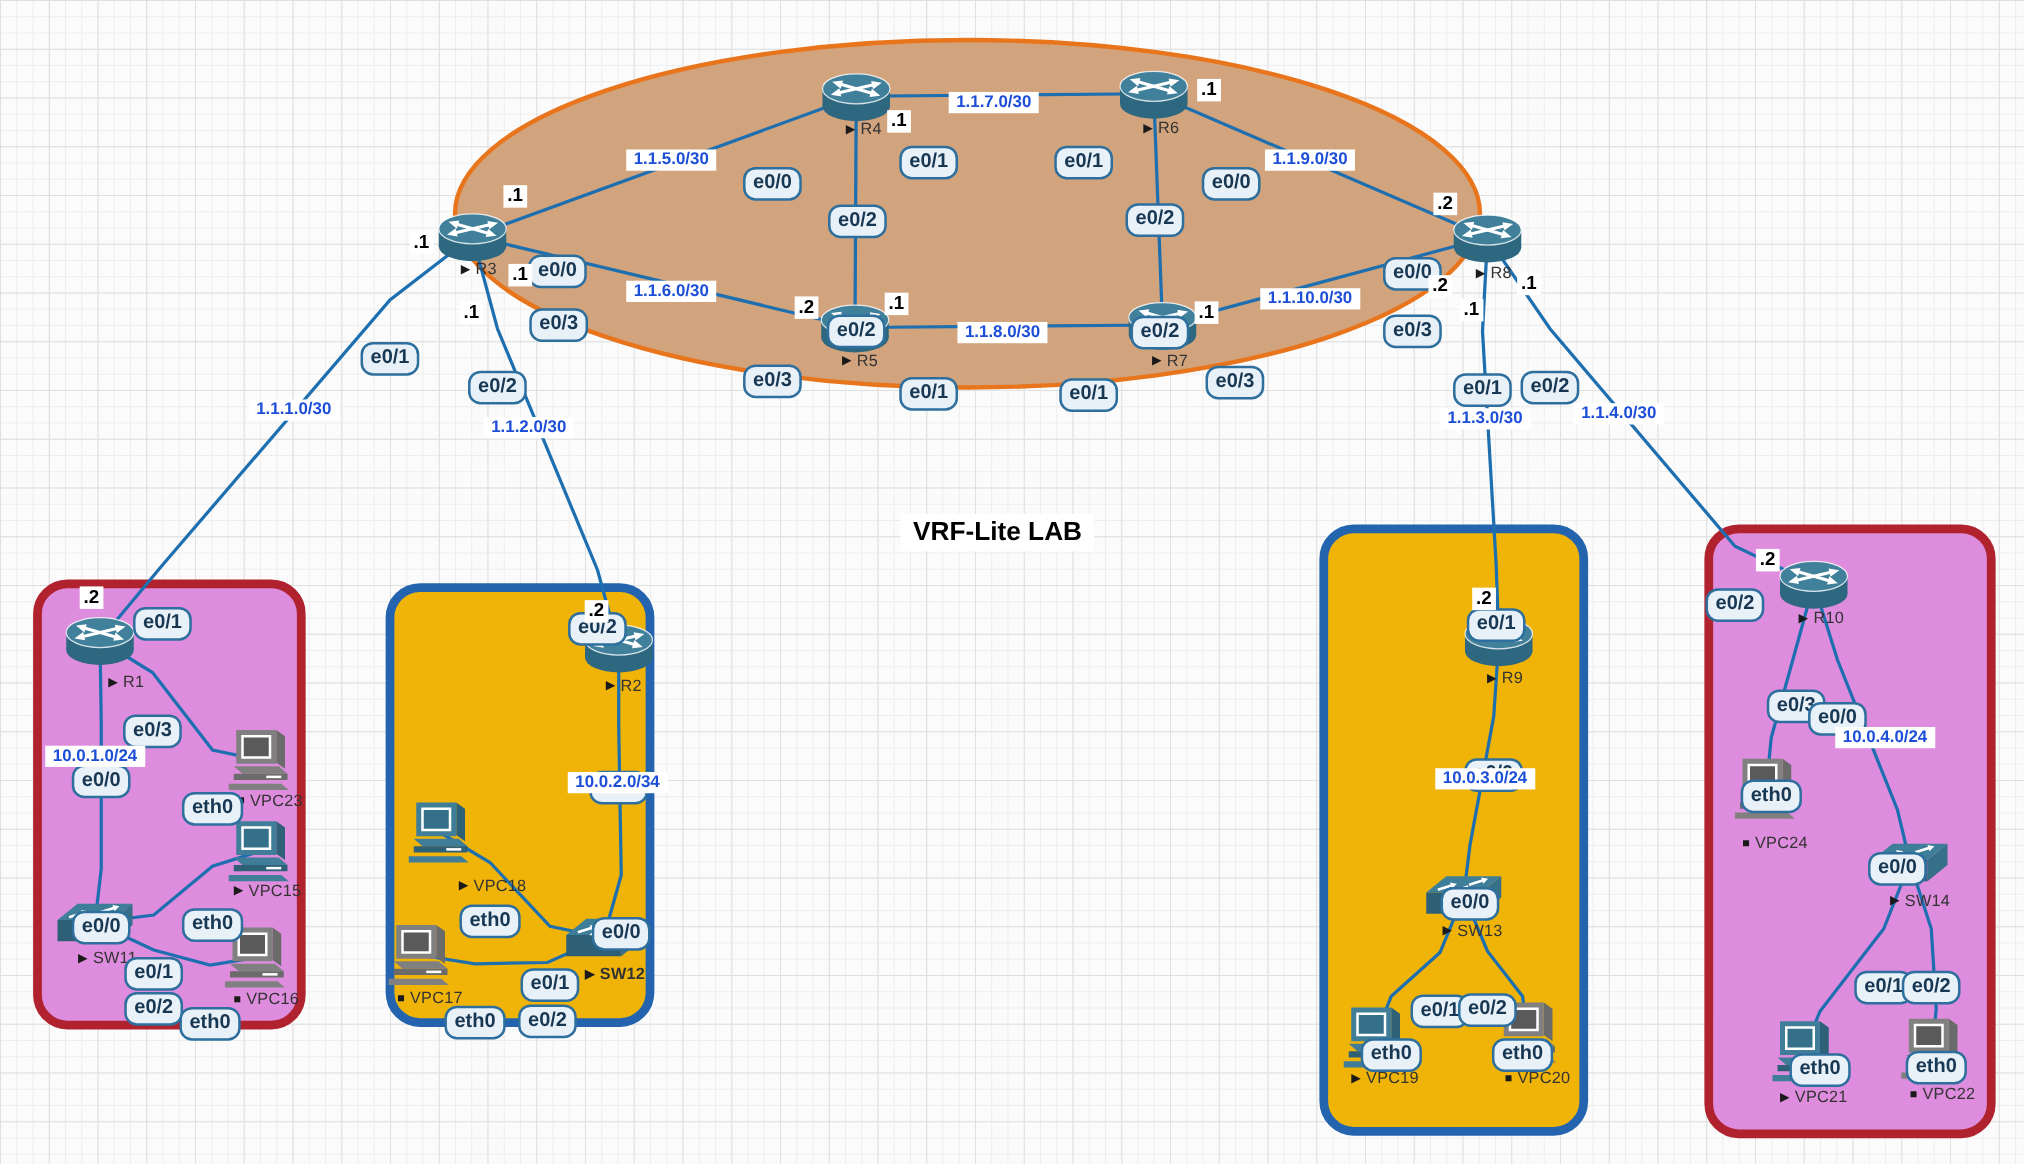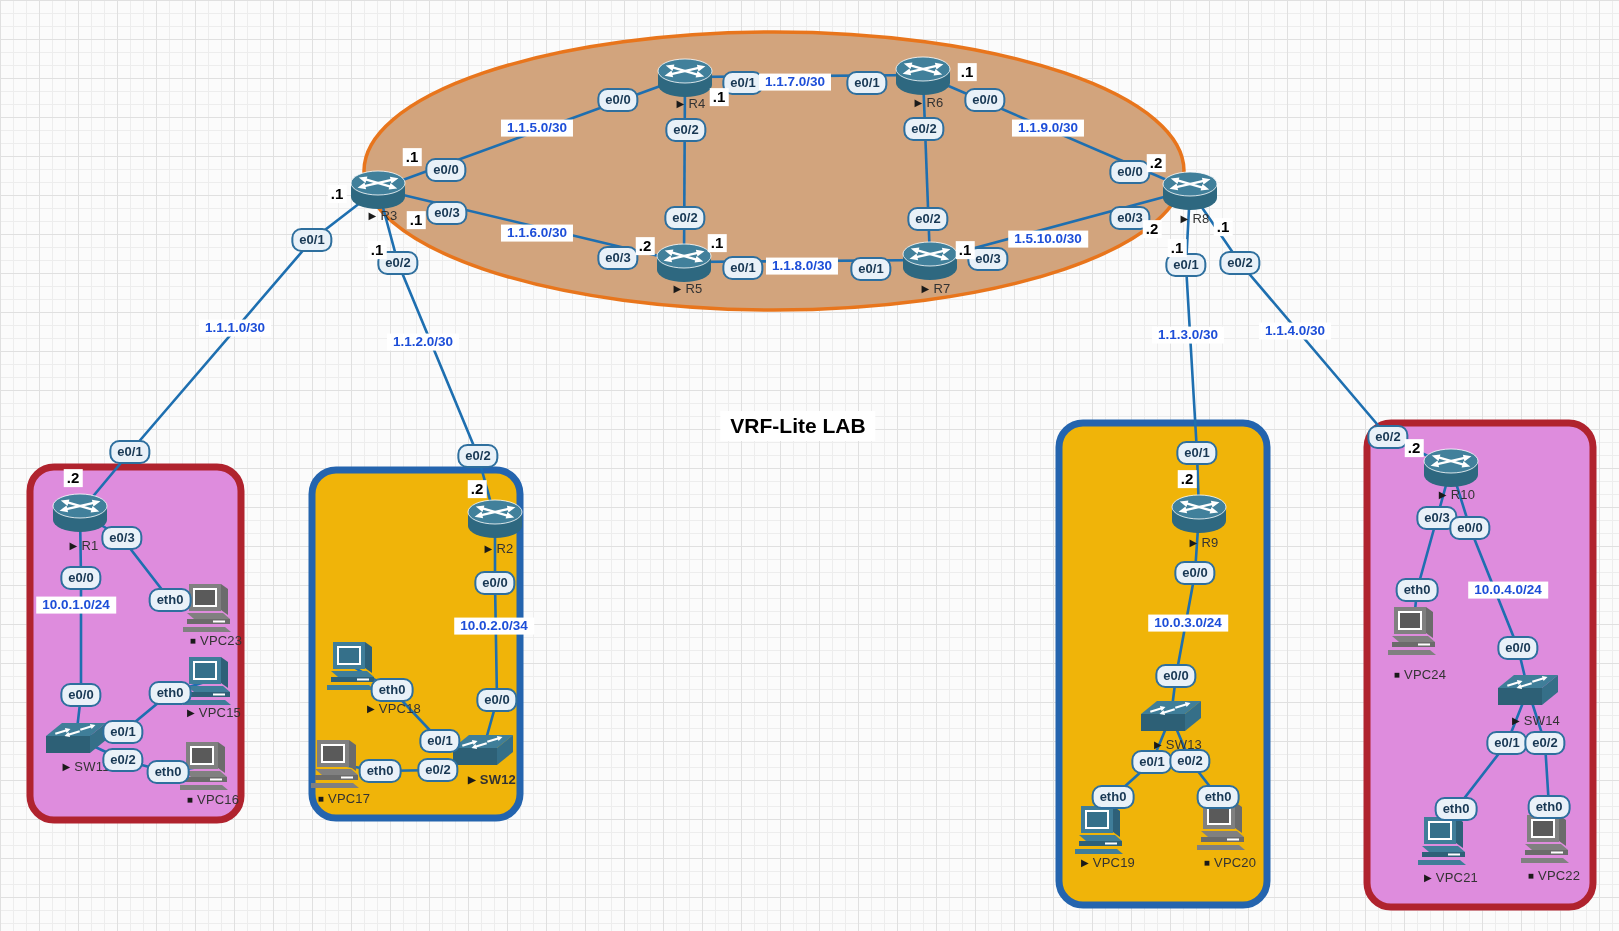--- a/index.html
+++ b/index.html
@@ -17,22 +17,23 @@
   .node{position:absolute;transform:translate(-50%,-50%);z-index:3;cursor:pointer;}
   .node svg{display:block;}
   .dev-label{
     position:absolute;transform:translate(-50%,-50%);z-index:4;white-space:nowrap;
     font-size:13px;color:#333;letter-spacing:.2px;
   }
   .dev-label .glyph{font-size:10px;color:#1a1a1a;margin-right:4px;vertical-align:1px;}
   .pill{
     position:absolute;transform:translate(-50%,-50%);z-index:5;white-space:nowrap;
     background:#e9f1f8;border:2px solid #2e6f9e;border-radius:10px;
-    color:#173753;font-size:13px;font-weight:700;line-height:1;
+    color:#173753;font-size:16px;font-weight:700;line-height:1;
     padding:3px 6px 4px 6px;
+    margin-top:47px;
   }
   .ip-label{
     position:absolute;transform:translate(-50%,-50%);z-index:5;white-space:nowrap;
     background:#ffffff;color:#000;font-weight:700;font-size:15px;line-height:1.05;
     padding:1px 3px;
   }
   .net-label{
     position:absolute;transform:translate(-50%,-50%);z-index:5;white-space:nowrap;
     background:#ffffff;color:#1d4ed8;font-weight:700;font-size:13.5px;line-height:1.1;
     padding:1px 6px;
@@ -213,21 +214,21 @@
         <path d="M21,0 l-8,-3.4 v6.8 z" stroke="none"></path>
       </g>
       <g transform="translate(29,17) rotate(16)">
         <line x1="-13" y1="0" x2="13" y2="0"></line>
         <path d="M-20,0 l8,-3.4 v6.8 z" stroke="none"></path>
         <path d="M20,0 l-8,-3.4 v6.8 z" stroke="none"></path>
       </g>
     </g>
   </svg>
     </div>
-    <div class="dev-label" style="left: 84px; top: 545px;"><span class="glyph">▶</span><span>R1</span></div>
+    <div class="dev-label" style="left: 101px; top: 545px;"><span class="glyph">▶</span><span>R1</span></div>
     <div class="node" style="left: 495px; top: 518px;">
       <svg width="58" height="46" viewBox="0 0 58 46">
     <ellipse cx="29" cy="31" rx="27" ry="12" fill="#2e6880"></ellipse>
     <rect x="2" y="17" width="54" height="14" fill="#2e6880"></rect>
     <ellipse cx="29" cy="17" rx="27" ry="12" fill="#41809b" stroke="rgba(255,255,255,.8)" stroke-width="1"></ellipse>
     <g stroke="#fff" stroke-width="2.4" fill="#fff">
       <g transform="translate(29,17) rotate(-13)">
         <line x1="-14" y1="0" x2="14" y2="0"></line>
         <path d="M-21,0 l8,-3.4 v6.8 z" stroke="none"></path>
         <path d="M21,0 l-8,-3.4 v6.8 z" stroke="none"></path>
@@ -566,21 +567,21 @@
     <div class="ip-label" style="left: 1177px; top: 248px;">.1</div>
     <div class="ip-label" style="left: 73px; top: 478px;">.2</div>
     <div class="ip-label" style="left: 477px; top: 489px;">.2</div>
     <div class="ip-label" style="left: 1187px; top: 479px;">.2</div>
     <div class="ip-label" style="left: 1414px; top: 448px;">.2</div>
     <div class="net-label" style="left: 537px; top: 128px;">1.1.5.0/30</div>
     <div class="net-label" style="left: 537px; top: 233px;">1.1.6.0/30</div>
     <div class="net-label" style="left: 795px; top: 82px;">1.1.7.0/30</div>
     <div class="net-label" style="left: 802px; top: 266px;">1.1.8.0/30</div>
     <div class="net-label" style="left: 1048px; top: 128px;">1.1.9.0/30</div>
-    <div class="net-label" style="left: 1048px; top: 239px;">1.5.10.0/30</div>
+    <div class="net-label" style="left: 1048px; top: 239px;">1.1.10.0/30</div>
     <div class="net-label" style="left: 235px; top: 328px;">1.1.1.0/30</div>
     <div class="net-label" style="left: 423px; top: 342px;">1.1.2.0/30</div>
     <div class="net-label" style="left: 1188px; top: 335px;">1.1.3.0/30</div>
     <div class="net-label" style="left: 1295px; top: 331px;">1.1.4.0/30</div>
     <div class="net-label" style="left: 76px; top: 605px;">10.0.1.0/24</div>
     <div class="net-label" style="left: 494px; top: 626px;">10.0.2.0/34</div>
     <div class="net-label" style="left: 1188px; top: 623px;">10.0.3.0/24</div>
     <div class="net-label" style="left: 1508px; top: 590px;">10.0.4.0/24</div>
   </div>
 

